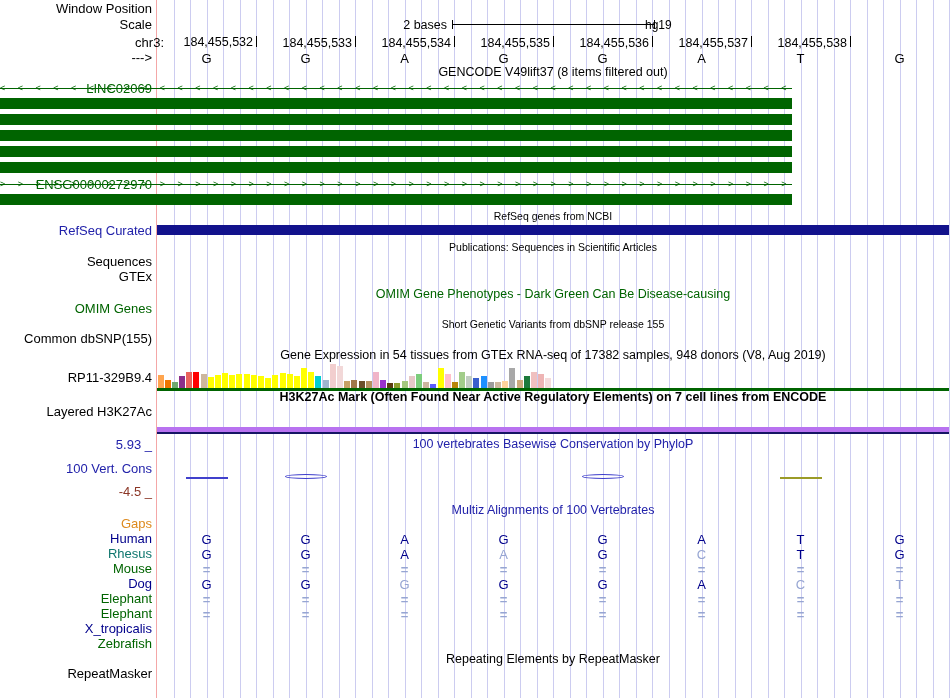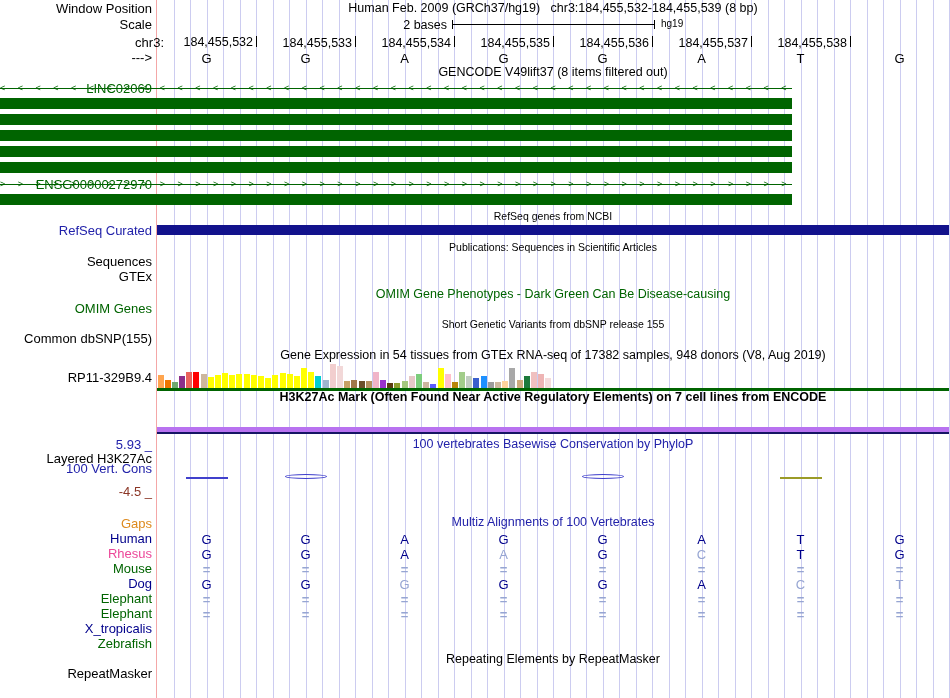--- a/index.html
+++ b/index.html
@@ -77,29 +77,28 @@
       <div class="grid" style="left: 850px;"></div>
       <div class="grid" style="left: 866.5px;"></div>
       <div class="grid" style="left: 883px;"></div>
       <div class="grid" style="left: 899.5px;"></div>
       <div class="grid" style="left: 916px;"></div>
       <div class="grid" style="left: 932.5px;"></div>
       <div class="grid" style="left: 949px;"></div>
     </div>
   <div class="edge"></div>
 
-  <div class="ctitle" style="top:2px;font-weight:normal;"><span>Human Feb. 2009 (GRCh37/hg19)</span>&nbsp;&nbsp;&nbsp;<span>chr3:184,455,532-184,455,539 (8 bp)</span></div>
   <div class="llabel" style="top:2px;">Window Position</div>
 
   <div class="llabel" style="top:18px;">Scale</div>
   <div class="abs" style="top:18px;left:157px;width:290px;text-align:right;font-size:12.5px;">2 bases</div>
   <div class="scale-line" style="top:24px;left:452px;width:203px;"></div>
   <div class="scale-tick" style="top:20px;left:452px;"></div>
   <div class="scale-tick" style="top:20px;left:654px;"></div>
-  <div class="abs" style="top:18px;left:661px;font-size:10px;">hg19</div>
+  <div class="abs" style="top:18px;left:645px;font-size:12px;">hg19</div>
 
   <div class="llabel" style="top:36px;margin-left:12px;">chr3:</div>
   <div id="ruler-row">
       <div class="tick" style="left: 256px; top: 36px;"></div>
       <div class="coord" style="right: 697px; top: 35px;">184,455,532</div>
       <div class="tick" style="left: 355px; top: 36px;"></div>
       <div class="coord" style="right: 598px; top: 36px;">184,455,533</div>
       <div class="tick" style="left: 454px; top: 36px;"></div>
       <div class="coord" style="right: 499px; top: 36px;">184,455,534</div>
       <div class="tick" style="left: 553px; top: 36px;"></div>
@@ -213,48 +212,48 @@
       <div style="left: 509.32px; top: 368px; width: 6px; height: 20px; background: rgb(168, 168, 168); position: absolute;"></div>
       <div style="left: 516.5px; top: 380px; width: 6px; height: 8px; background: rgb(205, 170, 125); position: absolute;"></div>
       <div style="left: 523.68px; top: 376px; width: 6px; height: 12px; background: rgb(28, 122, 60); position: absolute;"></div>
       <div style="left: 530.86px; top: 372px; width: 6px; height: 16px; background: rgb(240, 192, 192); position: absolute;"></div>
       <div style="left: 538.04px; top: 374px; width: 6px; height: 14px; background: rgb(238, 180, 180); position: absolute;"></div>
       <div style="left: 545.22px; top: 378px; width: 6px; height: 10px; background: rgb(245, 220, 220); position: absolute;"></div>
     </div>
   <div class="abs" id="gtex-baseline" style="top: 388px; left: 157px; width: 792px; height: 2.5px; background: rgb(0, 100, 0);"></div>
 
   <div class="ctitle" style="top:391px;font-weight:bold;">H3K27Ac Mark (Often Found Near Active Regulatory Elements) on 7 cell lines from ENCODE</div>
-  <div class="llabel" style="top:405px;margin-top:47px;">Layered H3K27Ac</div>
+  <div class="llabel" style="top:405px;">Layered H3K27Ac</div>
   <div class="abs" id="h3k27ac-band" style="top: 427px; left: 157px; width: 792px; height: 5px; background: rgb(184, 114, 240);"></div>
   <div class="abs" id="h3k27ac-base" style="top: 432px; left: 157px; width: 792px; height: 2px; background: rgb(21, 21, 100);"></div>
 
   <div class="llabel blue" style="top:438px;">5.93 _</div>
   <div class="ctitle blue" style="top:438px;">100 vertebrates Basewise Conservation by PhyloP</div>
   <div class="llabel blue" style="top:462px;">100 Vert. Cons</div>
   <div class="llabel maroon" style="top:485px;">-4.5 _</div>
   <div id="phylop-marks">
       <div style="position: absolute; left: 185.5px; top: 477px; width: 42px; height: 2px; background: rgb(64, 64, 204);"></div>
       <div style="position: absolute; left: 284.5px; top: 474px; width: 42px; height: 5px; border: 1px solid rgb(64, 64, 204); border-radius: 50%; box-sizing: border-box;"></div>
       <div style="position: absolute; left: 581.5px; top: 474px; width: 42px; height: 5px; border: 1px solid rgb(64, 64, 204); border-radius: 50%; box-sizing: border-box;"></div>
       <div style="position: absolute; left: 779.5px; top: 477px; width: 42px; height: 2px; background: rgb(155, 155, 39);"></div>
     </div>
 
-  <div class="ctitle blue" style="top:504px;margin-top:12px;">Multiz Alignments of 100 Vertebrates</div>
+  <div class="ctitle blue" style="top:504px;">Multiz Alignments of 100 Vertebrates</div>
   <div id="multiz-rows">
       <div class="llabel" style="top: 517px; color: rgb(221, 138, 30);">Gaps</div>
       <div class="llabel" style="top: 532px; color: rgb(0, 0, 139);">Human</div>
       <div class="mzcell" style="left: 206.5px; top: 532px; color: rgb(0, 0, 139); font-weight: normal;">G</div>
       <div class="mzcell" style="left: 305.5px; top: 532px; color: rgb(0, 0, 139); font-weight: normal;">G</div>
       <div class="mzcell" style="left: 404.5px; top: 532px; color: rgb(0, 0, 139); font-weight: normal;">A</div>
       <div class="mzcell" style="left: 503.5px; top: 532px; color: rgb(0, 0, 139); font-weight: normal;">G</div>
       <div class="mzcell" style="left: 602.5px; top: 532px; color: rgb(0, 0, 139); font-weight: normal;">G</div>
       <div class="mzcell" style="left: 701.5px; top: 532px; color: rgb(0, 0, 139); font-weight: normal;">A</div>
       <div class="mzcell" style="left: 800.5px; top: 532px; color: rgb(0, 0, 139); font-weight: normal;">T</div>
       <div class="mzcell" style="left: 899.5px; top: 532px; color: rgb(0, 0, 139); font-weight: normal;">G</div>
-      <div class="llabel" style="top: 547px; color: #ec4899;">Rhesus</div>
+      <div class="llabel" style="top: 547px; color: #0f766e;">Rhesus</div>
       <div class="mzcell" style="left: 206.5px; top: 547px; color: rgb(0, 0, 139); font-weight: normal;">G</div>
       <div class="mzcell" style="left: 305.5px; top: 547px; color: rgb(0, 0, 139); font-weight: normal;">G</div>
       <div class="mzcell" style="left: 404.5px; top: 547px; color: rgb(0, 0, 139); font-weight: normal;">A</div>
       <div class="mzcell" style="left: 503.5px; top: 547px; color: rgb(150, 165, 210); font-weight: normal;">A</div>
       <div class="mzcell" style="left: 602.5px; top: 547px; color: rgb(0, 0, 139); font-weight: normal;">G</div>
       <div class="mzcell" style="left: 701.5px; top: 547px; color: rgb(150, 165, 210); font-weight: normal;">C</div>
       <div class="mzcell" style="left: 800.5px; top: 547px; color: rgb(0, 0, 139); font-weight: normal;">T</div>
       <div class="mzcell" style="left: 899.5px; top: 547px; color: rgb(0, 0, 139); font-weight: normal;">G</div>
       <div class="llabel" style="top: 562px; color: rgb(0, 100, 0);">Mouse</div>
       <div class="mzcell" style="left: 206.5px; top: 562px; color: rgb(150, 165, 210); font-weight: bold;">=</div>

